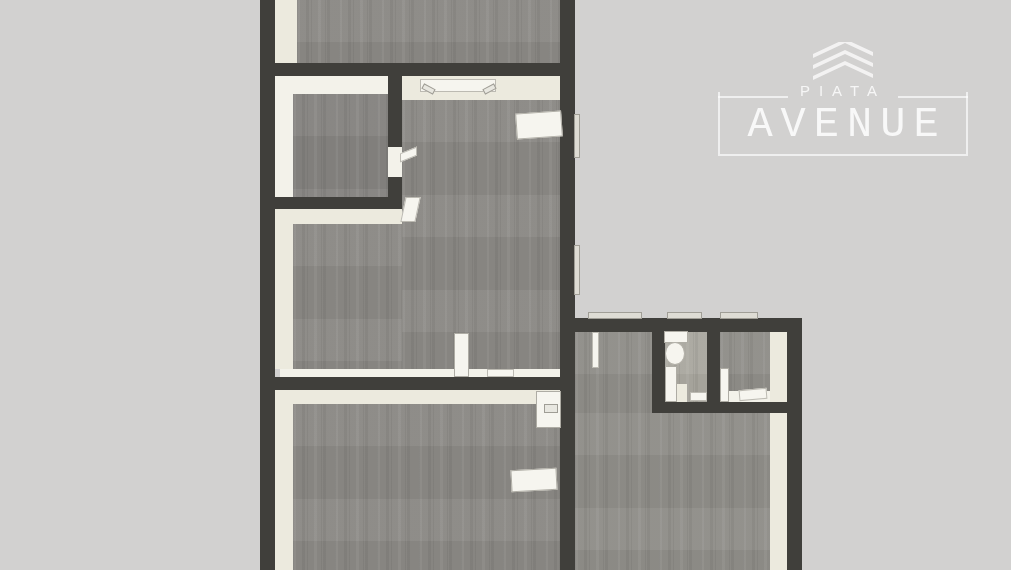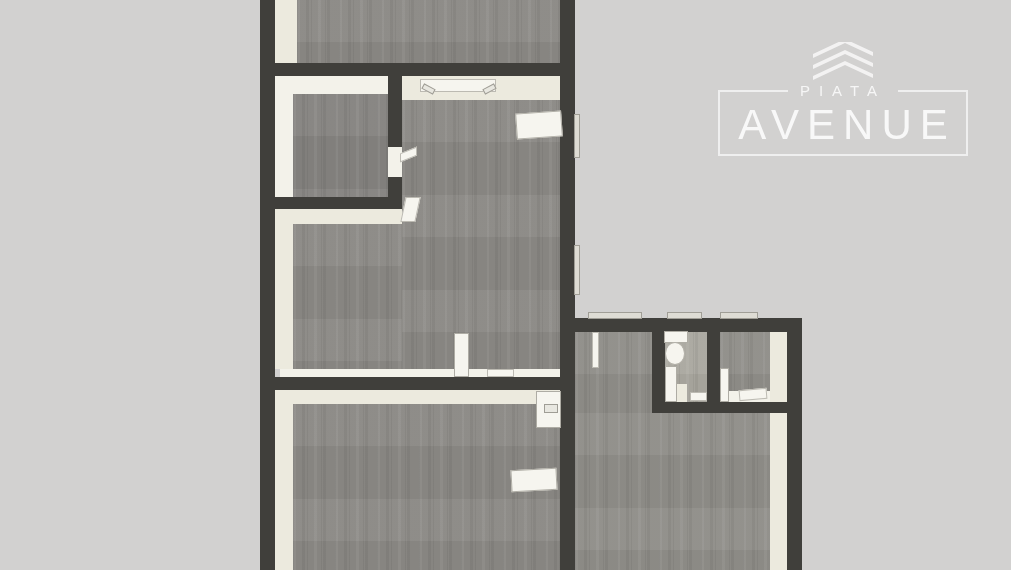--- a/index.html
+++ b/index.html
@@ -27,24 +27,24 @@
   .fx{position:absolute;background:#f6f5ef;border:1px solid #aeaca4;box-sizing:border-box;}
   .fx--flat{border-color:#bcbab2;}
   .win{position:absolute;background:#dedcd4;border:1px solid #a09e96;box-sizing:border-box;}
   .toilet-bowl{position:absolute;background:#f6f5ef;border:1px solid #b3b1a9;border-radius:50%;box-sizing:border-box;}
   .glyph{position:absolute;border:1px solid #9f9d95;background:#e8e7e0;}
 
   
   .logo{position:absolute;left:718px;top:42px;width:250px;color:rgba(255,255,255,0.8);}
   .logo-mark{display:block;margin:0 auto 6px auto;}
   .logo-frame{position:relative;border:2px solid rgba(255,255,255,0.65);border-top:none;padding:12px 4px 8px 4px;}
-  .piata-row{position:absolute;top:-9px;left:-2px;width:calc(100% + 4px);display:flex;align-items:center;}
+  .piata-row{position:absolute;top:-9px;left:-2px;width:calc(100% + 4px);display:flex;align-items:flex-end;}
   .hline{flex:1;height:2px;background:rgba(255,255,255,0.65);}
   .piata-text{padding:0 12px;font-size:15px;letter-spacing:9px;line-height:1;color:rgba(255,255,255,0.8);white-space:nowrap;}
-  .avenue-text{text-align:center;font-size:42px;font-weight:300;letter-spacing:8px;line-height:1;color:rgba(255,255,255,0.85);padding-left:8px;white-space:nowrap;}
+  .avenue-text{text-align:center;font-size:42px;font-weight:300;letter-spacing:8px;line-height:1;color:rgba(255,255,255,0.85);padding-left:8px;white-space:nowrap;font-family:Liberation Mono, monospace;}
 </style>
 </head>
 <body>
 
 <div class="stage">
 
   <div class="face" style="left:275px;top:0;width:22px;height:63px;"></div>
   <div class="floor" style="left:297px;top:0;width:263px;height:63px;"></div>
 
   <div class="face face--bright" style="left:275px;top:76px;width:113px;height:121px;"></div>

